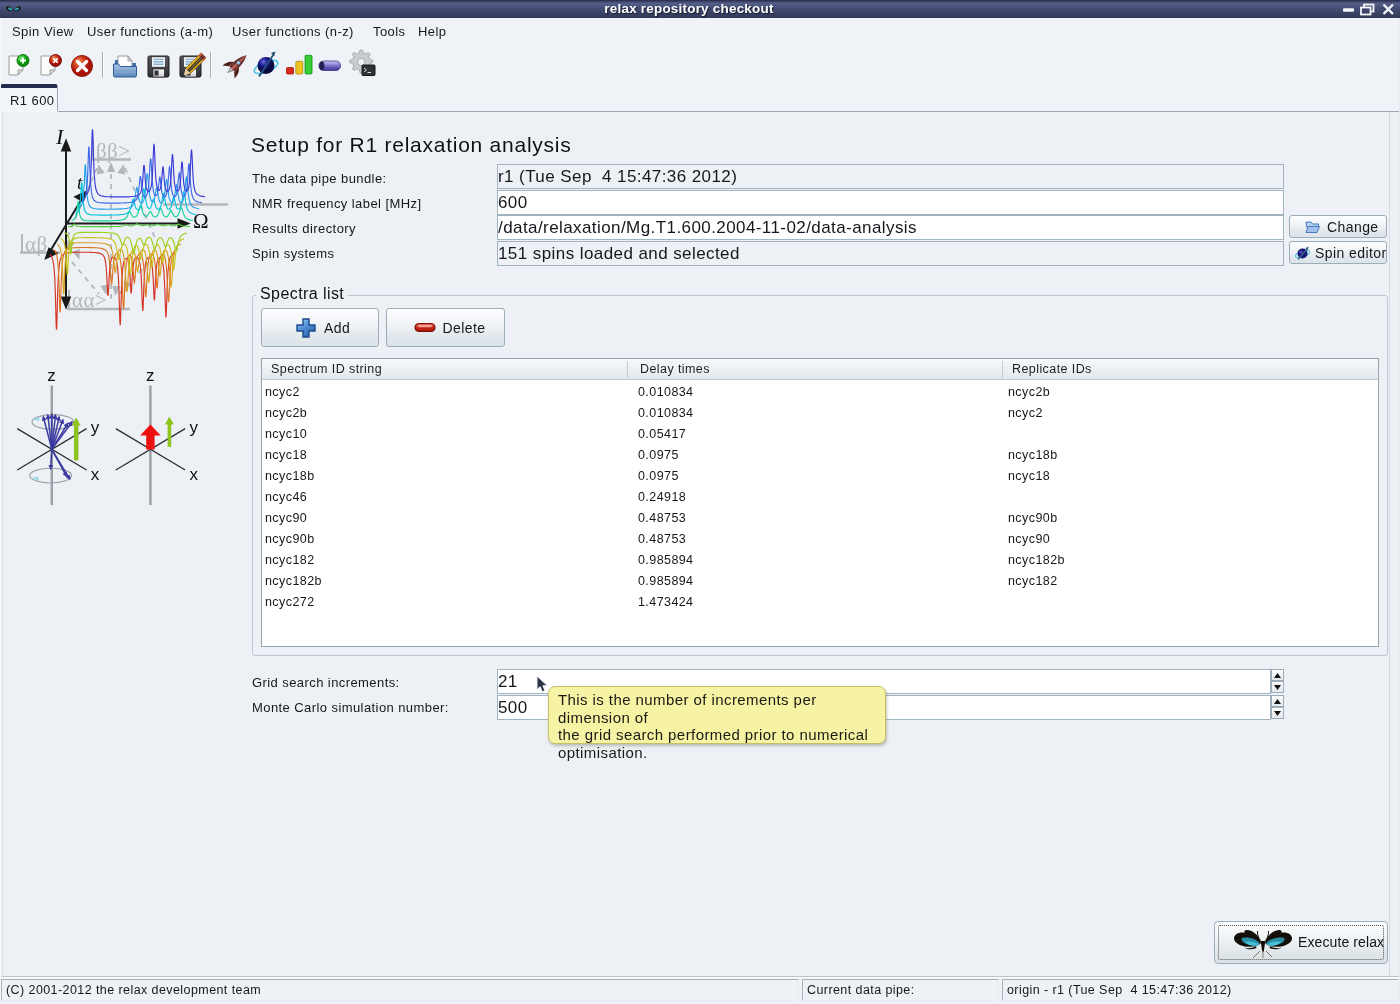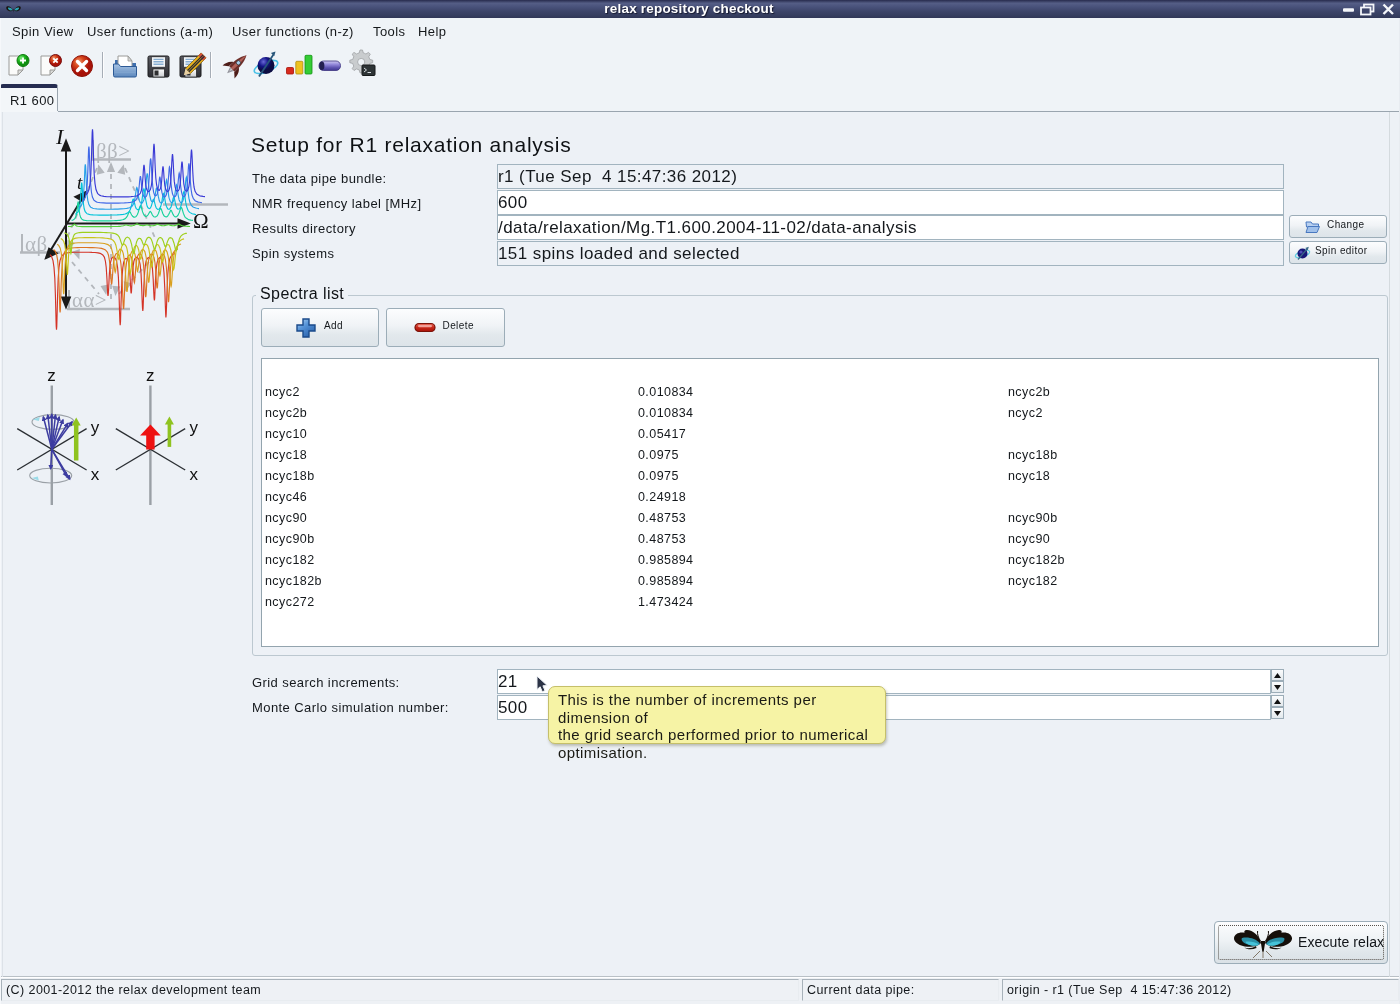--- a/index.html
+++ b/index.html
@@ -11,21 +11,21 @@
 .menu-item{position:absolute;top:24px;font-size:13px;color:#15181b;white-space:nowrap}
 .toolbar{left:0;top:44px;width:1400px;height:39px;background:#eff3f7}
 .tsep{position:absolute;width:1px;height:26px;background:#a6adb6;box-shadow:1px 0 0 #fdfdfe}
 .tabrow{left:0;top:83px;width:1400px;height:29px;background:#eff3f7;border-bottom:1px solid #9aa5af}
 .tab{position:absolute;left:0;top:84px;width:58px;height:28px;background:#f3f6f9;border-right:1px solid #9aa5af;border-left:1px solid #c5cbd1;border-top:4px solid #252c50;border-radius:3px 3px 0 0}
 .tab-label{position:absolute;left:9px;top:5px;font-size:13px;color:#15181b}
 .heading{left:251px;top:133px;white-space:nowrap;font-size:21px;font-weight:normal;letter-spacing:0.75px;color:#0e1114}
 .flabel{position:absolute;left:252px;font-size:13px;color:#14181c;white-space:nowrap}
 .field{position:absolute;left:497px;width:787px;height:25px;border:1px solid #a2b4bf;background:#fff;font-size:17px;line-height:23px;white-space:pre}
 .field.ro{background:#edf1f6}
-.btn{position:absolute;white-space:nowrap;border:1px solid #9cadb8;border-radius:3px;background:linear-gradient(180deg,#fcfdfe 0%,#f0f3f6 45%,#e2e8ec 70%,#dde4e9 100%);font-size:10px;color:#14181c}
+.btn{position:absolute;white-space:nowrap;border:1px solid #9cadb8;border-radius:3px;background:linear-gradient(180deg,#fcfdfe 0%,#f0f3f6 45%,#e2e8ec 70%,#dde4e9 100%);font-size:14px;color:#14181c}
 .groupbox{left:252px;top:295px;width:1136px;height:361px;border:1px solid #bcc8d0;border-radius:3px}
 .grouplabel{left:256px;top:285px;white-space:nowrap;font-size:16px;font-weight:normal;background:#edf1f6;padding:0 4px;color:#0e1114}
 .table{left:261px;top:358px;width:1118px;height:289px;background:#fff;border:1px solid #93a4ae}
 .thead{position:absolute;left:0;top:0;width:100%;height:21px;background:linear-gradient(180deg,#f6f8fa 0%,#eef1f4 50%,#e2e7eb 100%);border-bottom:1px solid #c3cbd1}
 .th{position:absolute;top:3px;font-size:12.5px;color:#1a1e22;white-space:nowrap}
 .thsep{position:absolute;top:2px;width:1px;height:17px;background:#c3cbd1}
 .td{position:absolute;font-size:12.5px;color:#14181c;white-space:nowrap}
 .spinbtn{position:absolute;width:13px;height:12px;border:1px solid #9cadb8;background:linear-gradient(180deg,#fbfcfd,#e3e9ed);font-size:0}
 .spinbtn svg{display:block;margin:3px auto 0}
 .tooltip{left:548px;top:686px;width:338px;height:58px;background:#f6f3a5;border:1px solid #c5bf6a;border-radius:7px;box-shadow:1px 2px 3px rgba(90,90,60,.35);font-size:15px;color:#1a1a14;padding:4px 0 0 9px;line-height:17.5px}
@@ -309,20 +309,27 @@
         <linearGradient id="gdel" x1="0" y1="0" x2="0" y2="1">
           <stop offset="0%" stop-color="#e86a5a"></stop>
           <stop offset="50%" stop-color="#c8281a"></stop>
           <stop offset="100%" stop-color="#a81208"></stop>
         </linearGradient>
       </defs>
     </svg>
     <span style="position:absolute;left:56px;top:11px">Delete</span>
   </div>
 <div class="abs table">
+<div class="thead">
+      <div class="th" style="left:9px">Spectrum ID string</div>
+      <div class="th" style="left:378px">Delay times</div>
+      <div class="th" style="left:750px">Replicate IDs</div>
+      <div class="thsep" style="left:365px"></div>
+      <div class="thsep" style="left:740px"></div>
+    </div>
 <div class="td" style="left:3px;top:26px">ncyc2</div>
 <div class="td" style="left:376px;top:26px">0.010834</div>
 <div class="td" style="left:746px;top:26px">ncyc2b</div>
 <div class="td" style="left:3px;top:47px">ncyc2b</div>
 <div class="td" style="left:376px;top:47px">0.010834</div>
 <div class="td" style="left:746px;top:47px">ncyc2</div>
 <div class="td" style="left:3px;top:68px">ncyc10</div>
 <div class="td" style="left:376px;top:68px">0.05417</div>
 <div class="td" style="left:3px;top:89px">ncyc18</div>
 <div class="td" style="left:376px;top:89px">0.0975</div>

